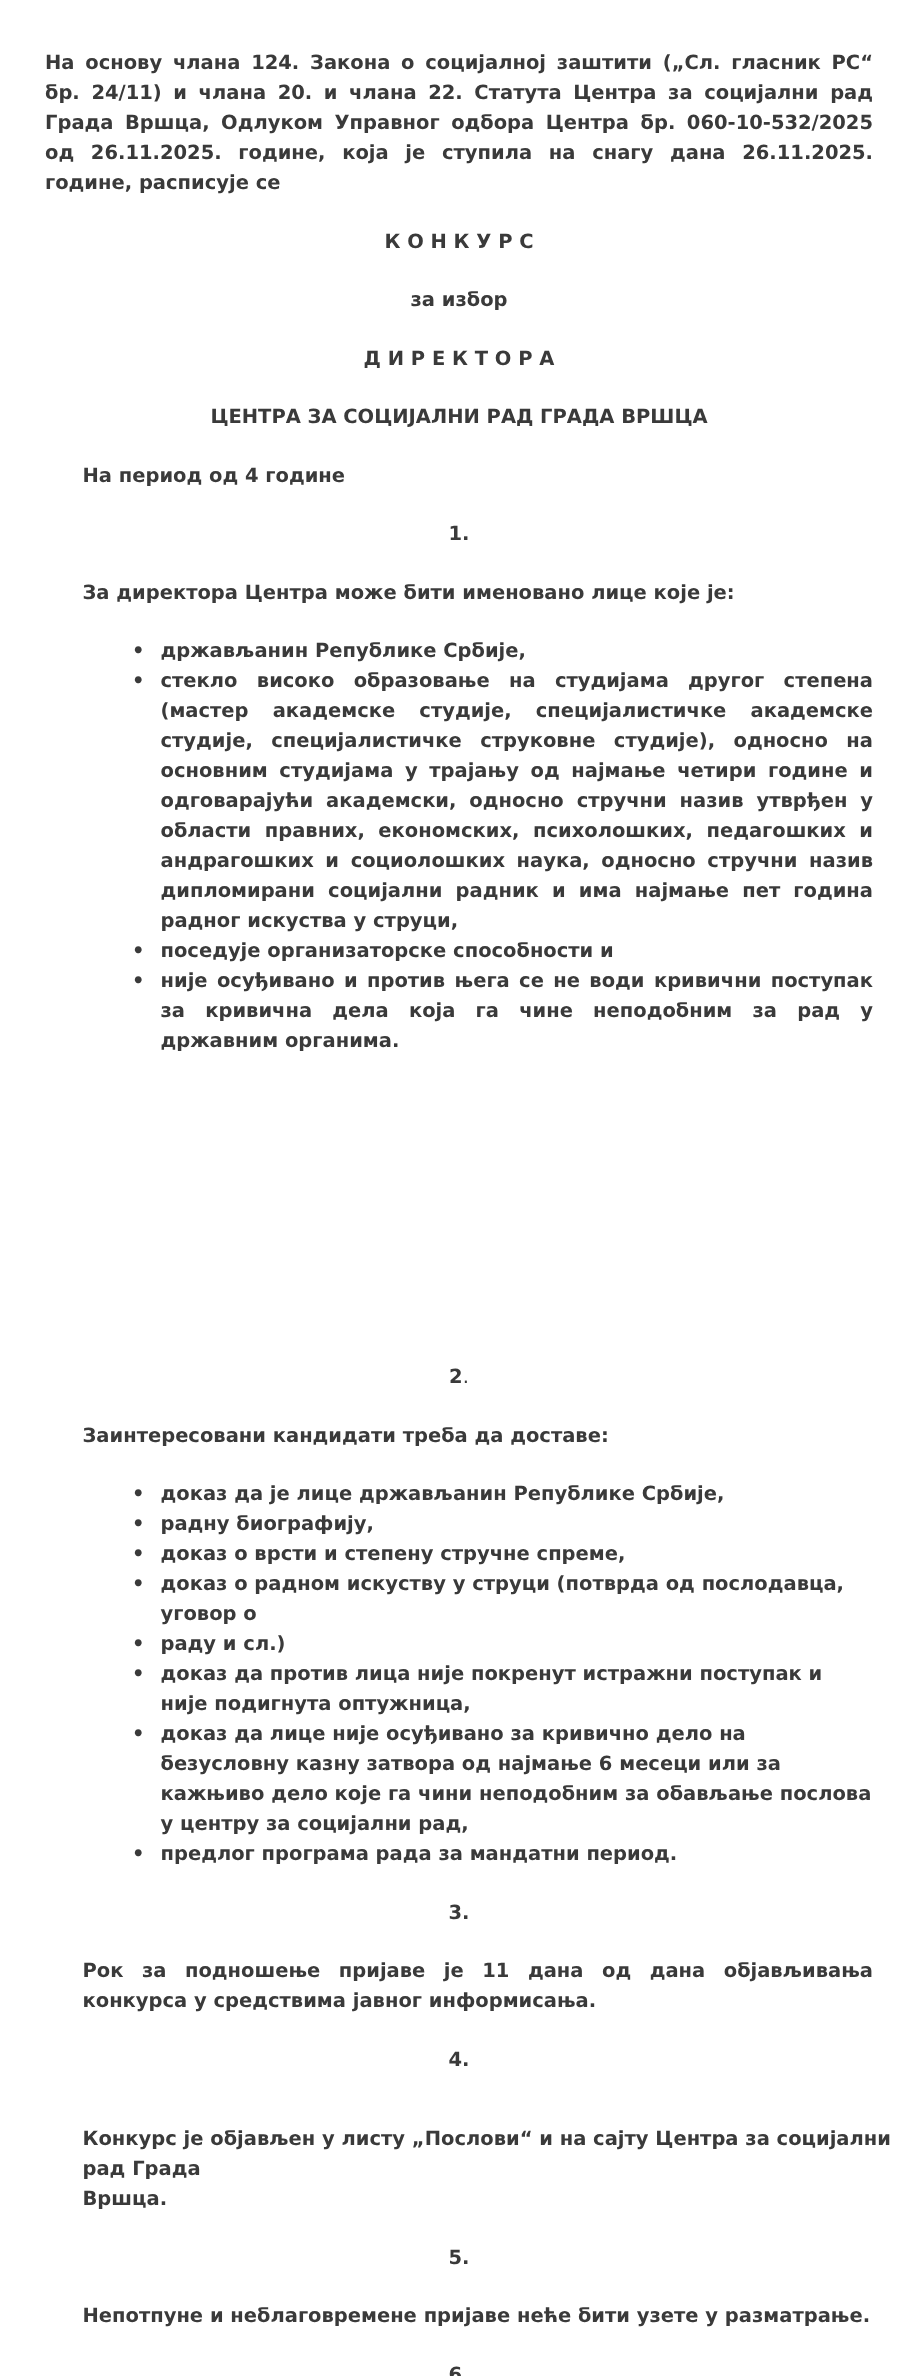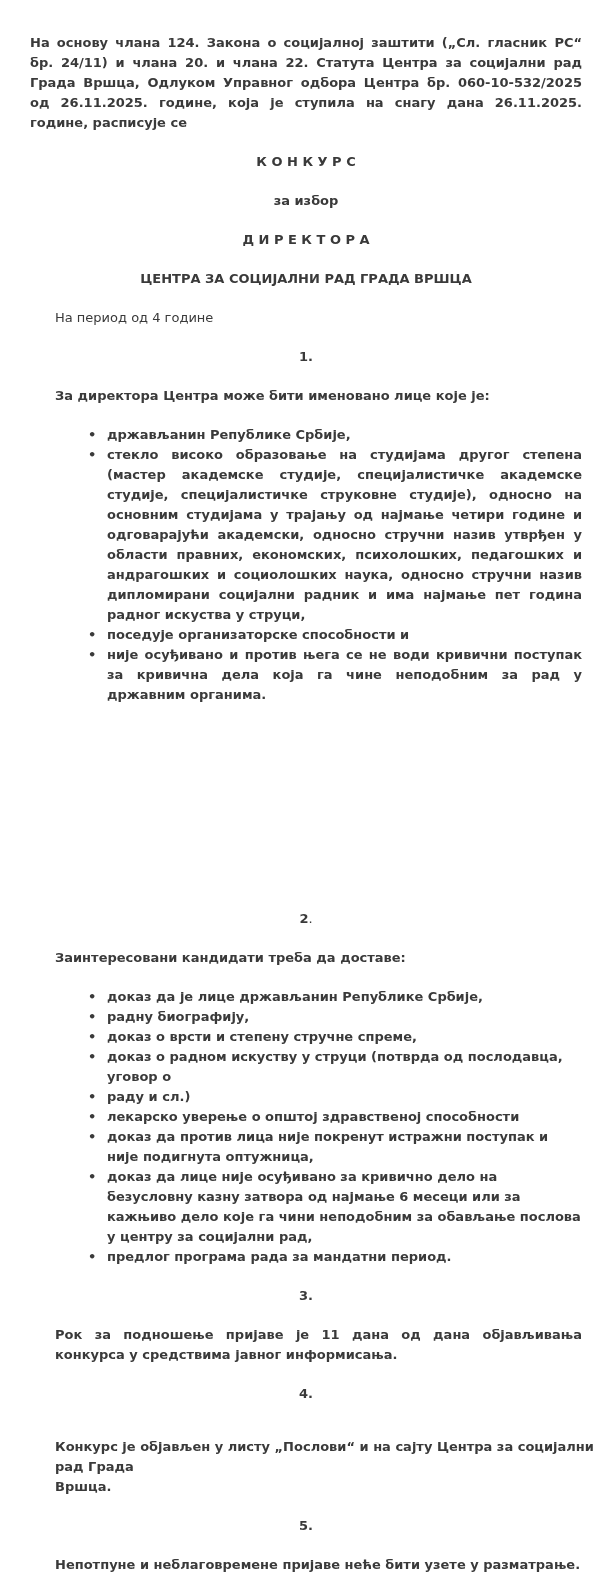--- a/index.html
+++ b/index.html
@@ -12,21 +12,21 @@
     font-size: 13px;
     line-height: 20px;
     color: #3a3a3a;
     padding: 14px 30px 0 30px;
     overflow: hidden;
   }
   p, h1, h2, h3, ul { margin: 19px 0; padding: 0; font-size: 13px; line-height: 20px; font-weight: bold; }
   .center  { text-align: center; font-weight: bold; }
   .justify { text-align: justify; }
   .indent  { margin-left: 25px; }
-  .bold    { font-weight: normal; }
+  .bold    { font-weight: bold; }
   .lines   { white-space: pre-line; }
   .wide    { margin-right: -20px; margin-top: 33px; }
   .secnum  { text-align: center; font-weight: bold; }
   .secnum .dot-reg { font-weight: normal; }
   .gap-top { margin-top: 204px; }   
   ul.list { list-style: none; margin-left: 77px; }
   ul.list li { position: relative; }
   ul.list.justify li { text-align: justify; }
   .blt { position: absolute; left: -19px; top: 0; }
   .blt::before { content: "\2022"; }
@@ -56,21 +56,20 @@
 
 <section>
   <h3 class="secnum gap-top"><span>2</span><span class="dot-reg">.</span></h3>
   <p class="indent">Заинтересовани кандидати треба да доставе:</p>
   <ul class="list">
       <li><span class="blt"></span><span>доказ да је лице држављанин Републике Србије,</span></li>
       <li><span class="blt"></span><span>радну биографију,</span></li>
       <li><span class="blt"></span><span>доказ о врсти и степену стручне спреме,</span></li>
       <li><span class="blt"></span><span>доказ о радном искуству у струци (потврда од послодавца, уговор о</span></li>
       <li><span class="blt"></span><span>раду и сл.)</span></li>
-      <li><span class="blt"></span><span>лекарско уверење о општој здравственој способности</span></li>
       <li><span class="blt"></span><span>доказ да против лица није покренут истражни поступак и није подигнута оптужница,</span></li>
       <li><span class="blt"></span><span>доказ да лице није осуђивано за кривично дело на безусловну казну затвора од најмање 6 месеци или за кажњиво дело које га чини неподобним за обављање послова у центру за социјални рад,</span></li>
       <li><span class="blt"></span><span>предлог програма рада за мандатни период.</span></li>
     </ul>
 </section>
 
 <section>
   <h3 class="secnum"><span>3</span><span>.</span></h3>
   <p class="indent justify">Рок за подношење пријаве је 11 дана од дана објављивања конкурса у средствима јавног информисања.</p>
 </section>

